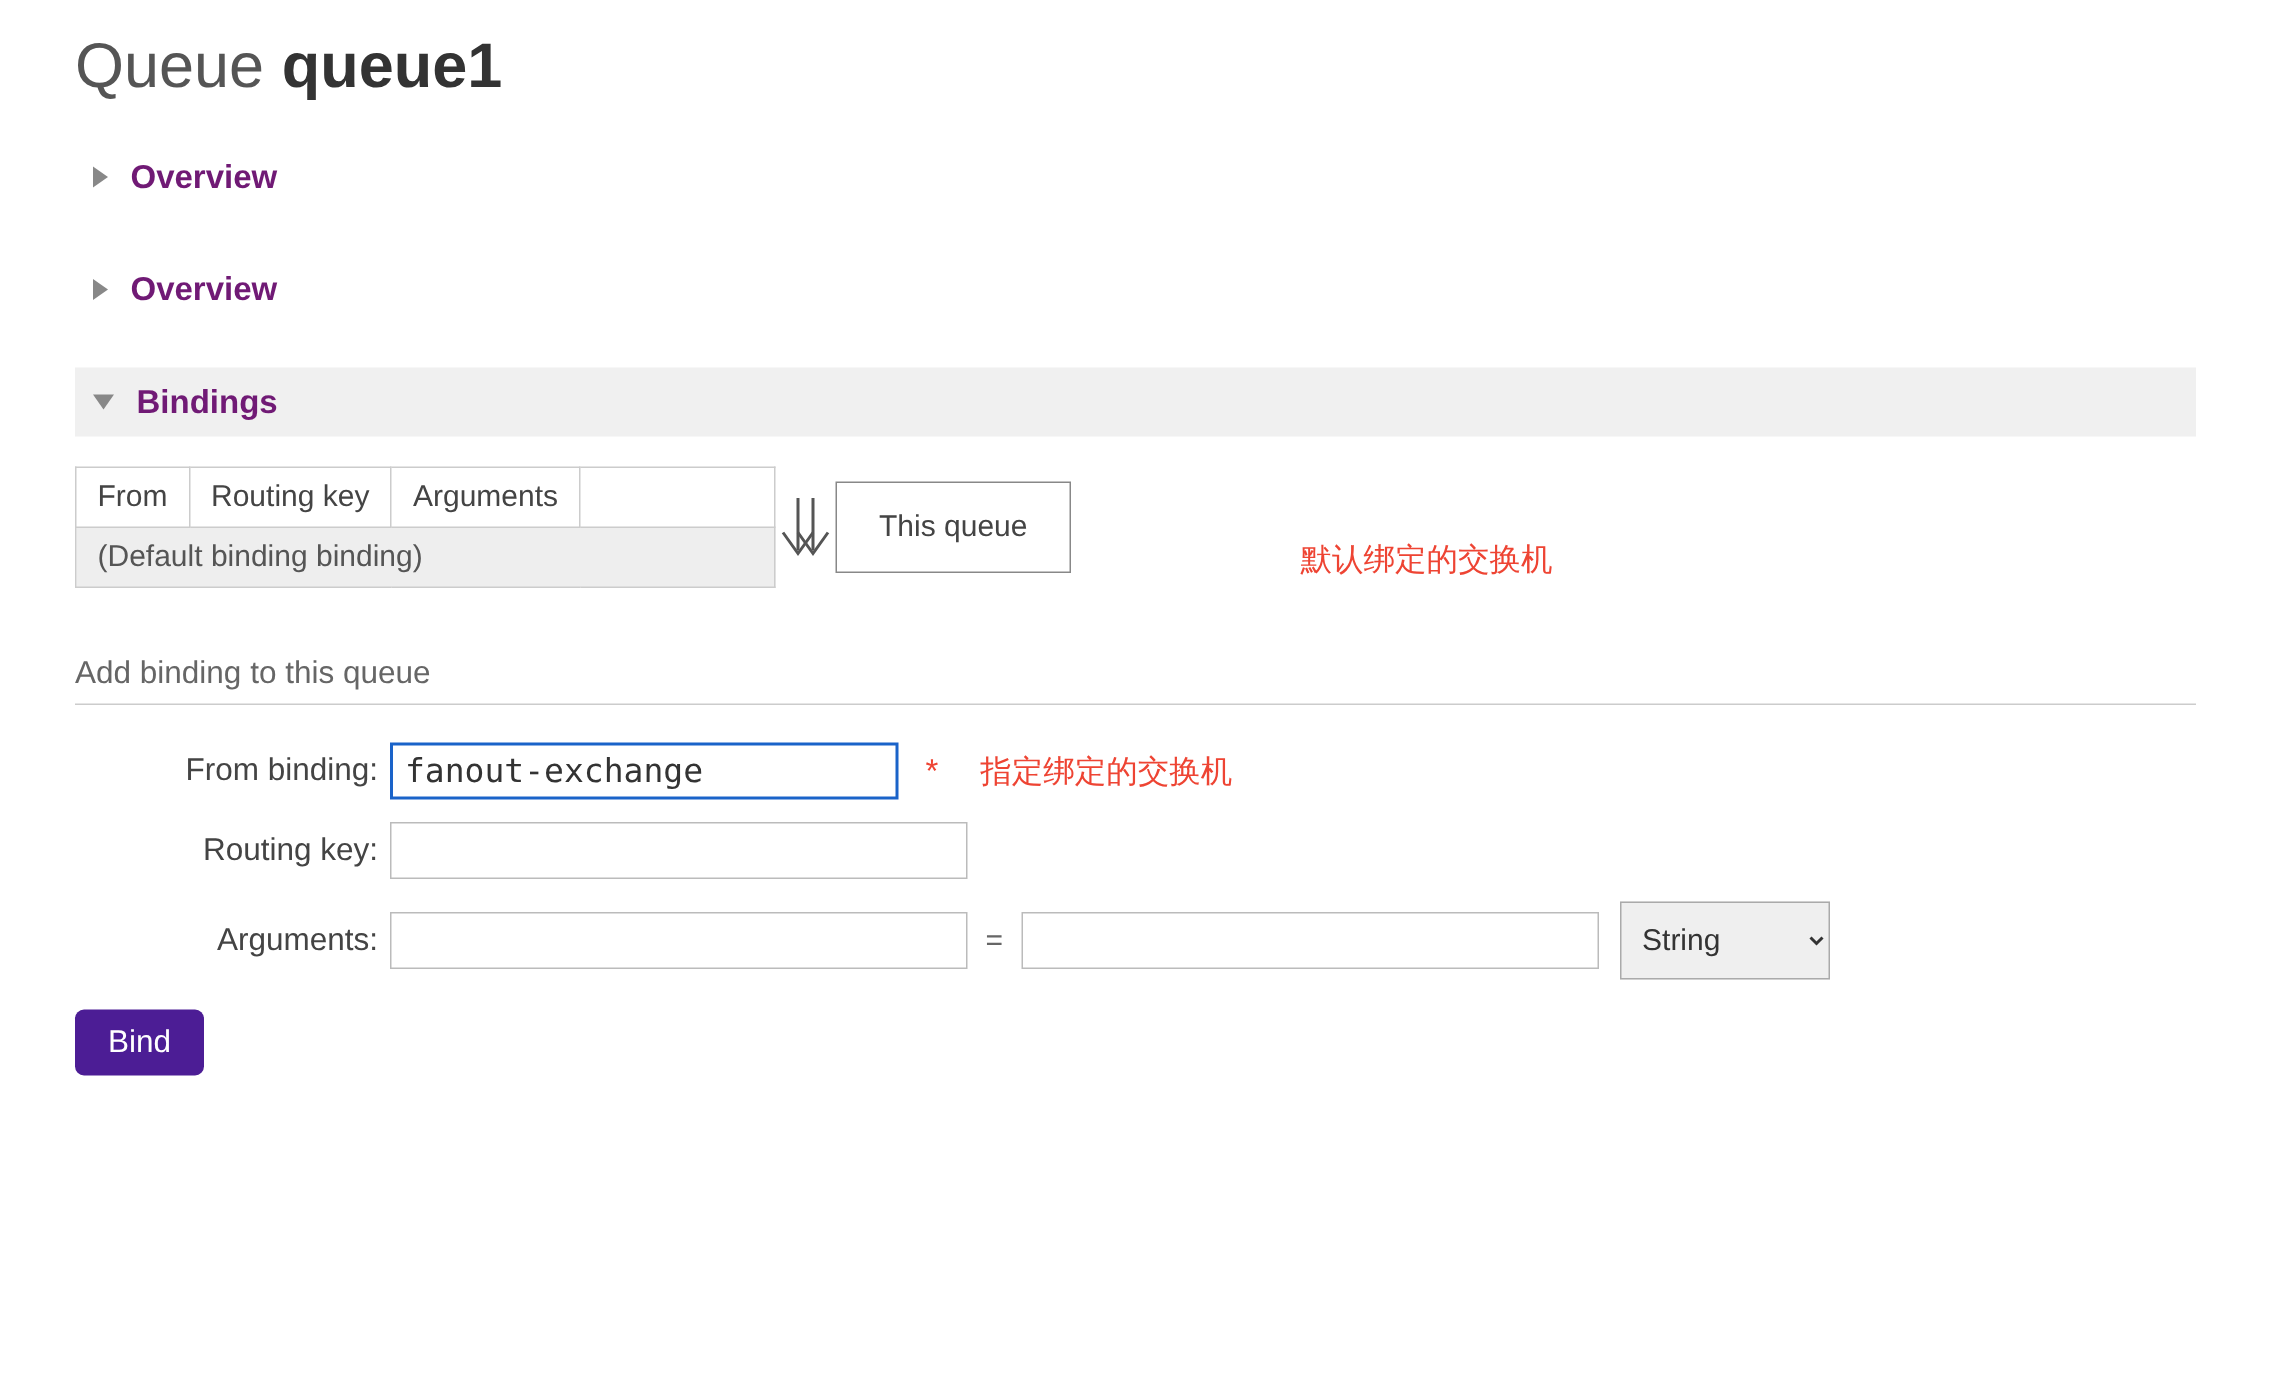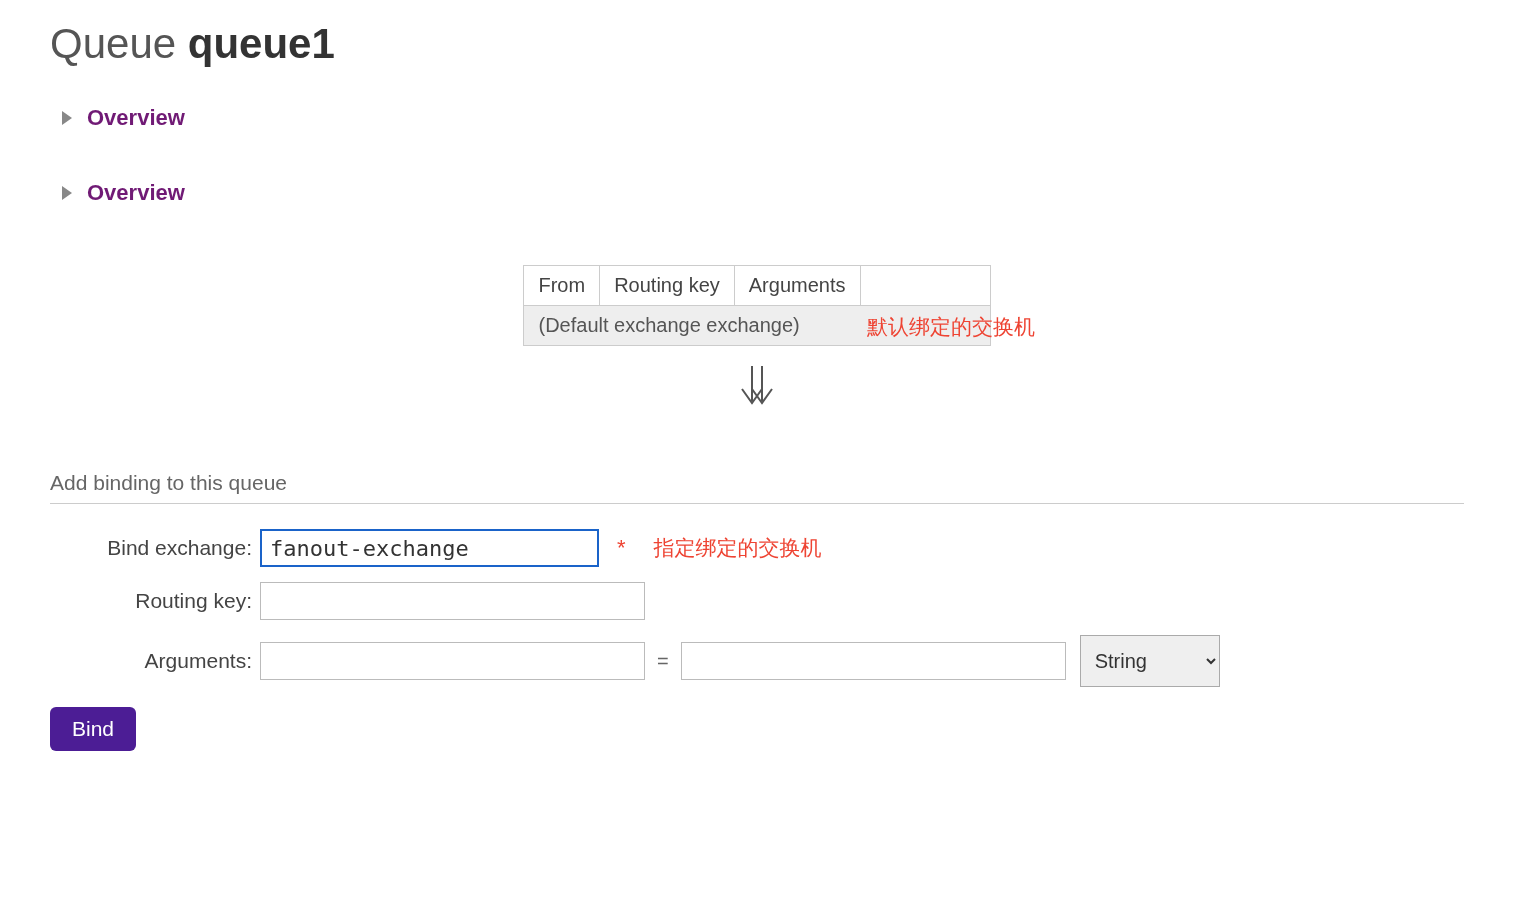--- a/index.html
+++ b/index.html
@@ -54,21 +54,21 @@
     .section-title {
       font-size: 22px;
       font-weight: bold;
       color: #701a75;
     }
     .section-body {
       padding-top: 15px;
     }
     .bindings-table-wrapper {
       display: flex;
-      flex-direction: column;
+      flex-direction: row;
       align-items: center;
       margin-top: 5px;
       position: relative;
     }
     .bindings-table {
       border-collapse: collapse;
       background: #fff;
     }
     .bindings-table th,
     .bindings-table td {
@@ -196,49 +196,54 @@
 </div>
 
 <div class="section">
   <div class="section-header">
     <span class="chevron chevron-right"></span>
     <span class="section-title">Overview</span>
   </div>
 </div>
 
 <div class="section">
+  <div class="section-header expanded">
+    <span class="chevron chevron-down"></span>
+    <span class="section-title">Bindings</span>
+  </div>
   <div class="section-body">
     <div class="bindings-table-wrapper">
       <table class="bindings-table">
         <tbody>
             <tr>
           <th>From</th>
           <th>Routing key</th>
           <th>Arguments</th>
           <th style="width:130px;"></th>
         </tr>
         <tr>
-          <td colspan="4" class="default-row">(Default exchange exchange)</td>
+          <td colspan="4" class="default-row">(Default binding binding)</td>
         </tr>
       </tbody>
         </table>
       <span class="annotation-red annotation-table">默认绑定的交换机</span>
       <svg class="arrow-down-svg" width="40" height="50">
         <line x1="15" y1="5" x2="15" y2="40" stroke="#555" stroke-width="2"></line>
         <line x1="25" y1="5" x2="25" y2="40" stroke="#555" stroke-width="2"></line>
         <polyline points="5,28 15,42 25,28" fill="none" stroke="#555" stroke-width="2"></polyline>
         <polyline points="15,28 25,42 35,28" fill="none" stroke="#555" stroke-width="2"></polyline>
       </svg>
+      <div class="this-queue-box">This queue</div>
     </div>
 
     <div class="add-binding-title">Add binding to this queue</div>
 
     <div class="form">
       <div class="form-row">
-        <label class="form-label">Bind exchange:</label>
+        <label class="form-label">From binding:</label>
         <input type="text" class="form-input source" value="fanout-exchange" style="">
         <span class="asterisk">*</span>
         <span class="annotation-form">指定绑定的交换机</span>
       </div>
       <div class="form-row">
         <label class="form-label">Routing key:</label>
         <input type="text" class="form-input routing" value="" style="">
       </div>
       <div class="form-row">
         <label class="form-label">Arguments:</label>

